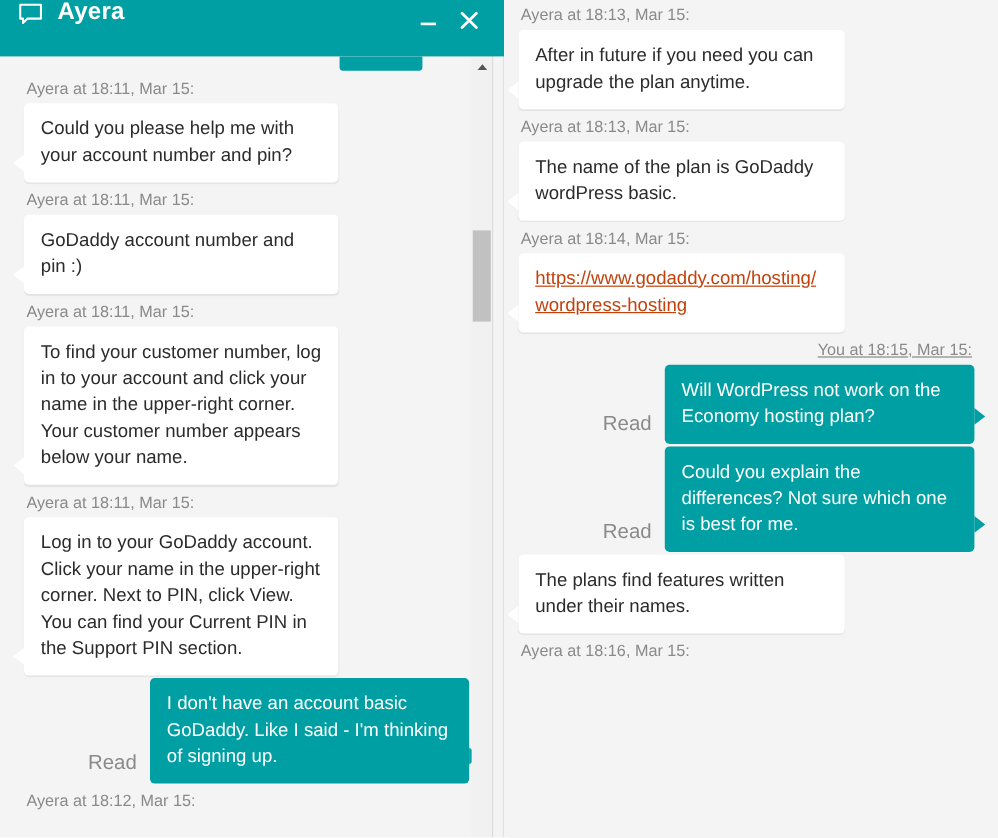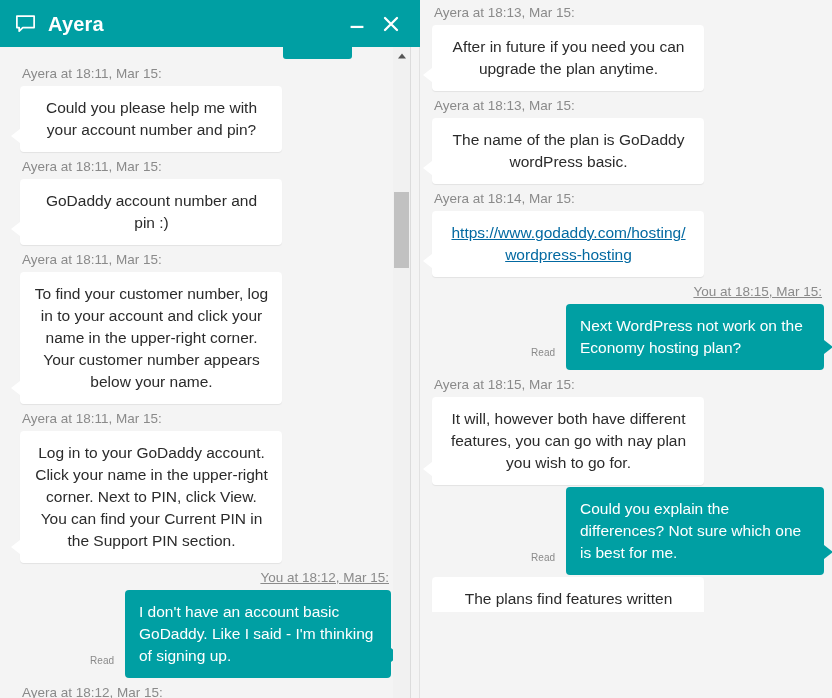--- a/index.html
+++ b/index.html
@@ -24,21 +24,21 @@
     width: 420px;
     height: 698px;
     background: #f4f4f4;
     overflow: hidden;
     flex: 0 0 420px;
   }
   .titlebar {
     height: 47px;
     background: #009fa3;
     display: flex;
-    align-items: center;
+    align-items: flex-start;
     padding: 0 12px 0 14px;
     color: #ffffff;
     position: relative;
     z-index: 5;
   }
   .titlebar .chat-icon {
     width: 23px; height: 23px;
     margin-right: 11px;
     display: block;
     flex: 0 0 23px;
@@ -121,21 +121,21 @@
   }
 
   
   .pane-right {
     position: relative;
     width: 412px;
     height: 612px;
     background: #f4f4f4;
     overflow: hidden;
     flex: 1 1 auto;
-    padding: 0 4px 0 8px;
+    padding: 0 16px 0 8px;
   }
   .pane-right .msglist-r {
     padding: 0 4px 0 4px;
   }
 
   
   .msg { margin-bottom: 2px; }
   .meta {
     font-size: 13.5px;
     color: #8a8a8a;
@@ -154,21 +154,20 @@
     font-size: 15.5px;
     line-height: 22px;
     padding: 11px 13px 11px 14px;
     border-radius: 4px;
     word-wrap: break-word;
   }
   .bubble.in {
     background: #ffffff;
     color: #2b2b2b;
     box-shadow: 0 1px 1px rgba(0,0,0,.07);
-    text-align: center;
   }
   .bubble.in::after {
     content: "";
     position: absolute;
     left: -9px;
     bottom: 9px;
     width: 0; height: 0;
     border-style: solid;
     border-width: 7px 9px 7px 0;
     border-color: transparent #ffffff transparent transparent;
@@ -182,29 +181,29 @@
     content: "";
     position: absolute;
     right: -9px;
     bottom: 16px;
     width: 0; height: 0;
     border-style: solid;
     border-width: 7px 0 7px 9px;
     border-color: transparent transparent transparent #009fa3;
   }
   .read {
-    font-size: 10px;
+    font-size: 17px;
     color: #8a8a8a;
     line-height: 17px;
     margin-right: 11px;
     margin-bottom: 9px;
     white-space: nowrap;
   }
   .bubble a.link {
-    color: #0369a1;
+    color: #c2410c;
   }
   
   .pane-right .bubble.in  { max-width: 272px; }
   .pane-right .bubble.out { max-width: 258px; }
 </style>
 </head>
 <body>
 
 <div class="app">
 
@@ -255,21 +254,20 @@
       </div>
 
       <div class="msg">
         <div class="meta">Ayera at 18:11, Mar 15:</div>
         <div class="row in">
           <div class="bubble in">Log in to your GoDaddy account. Click your name in the upper-right corner. Next to PIN, click View. You can find your Current PIN in the Support PIN section.</div>
         </div>
       </div>
 
       <div class="msg">
-        <div class="meta right">You at 18:12, Mar 15:</div>
         <div class="row out">
           <span class="read">Read</span>
           <div class="bubble out">I don't have an account basic GoDaddy. Like I said - I'm thinking of signing up.</div>
         </div>
       </div>
 
       <div class="msg">
         <div class="meta">Ayera at 18:12, Mar 15:</div>
 
       </div>
@@ -310,30 +308,24 @@
         <div class="meta">Ayera at 18:14, Mar 15:</div>
         <div class="row in">
           <div class="bubble in"><a class="link" href="#">https://www.godaddy.com/hosting/wordpress-hosting</a></div>
         </div>
       </div>
 
       <div class="msg">
         <div class="meta right">You at 18:15, Mar 15:</div>
         <div class="row out">
           <span class="read">Read</span>
-          <div class="bubble out">Next WordPress not work on the Economy hosting plan?</div>
-        </div>
-      </div>
-
-      <div class="msg">
-        <div class="meta">Ayera at 18:15, Mar 15:</div>
-        <div class="row in">
-          <div class="bubble in">It will, however both have different features, you can go with nay plan you wish to go for.</div>
-        </div>
-      </div>
+          <div class="bubble out">Will WordPress not work on the Economy hosting plan?</div>
+        </div>
+      </div>
+
 
       <div class="msg">
         <div class="row out">
           <span class="read">Read</span>
           <div class="bubble out">Could you explain the differences? Not sure which one is best for me.</div>
         </div>
       </div>
 
       <div class="msg">
         <div class="row in">

